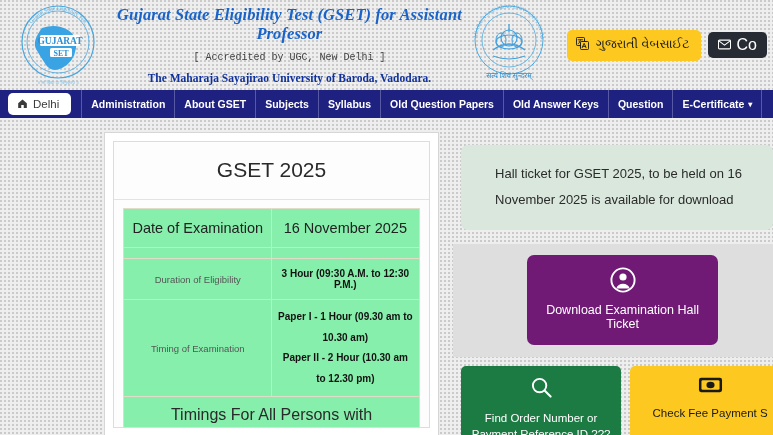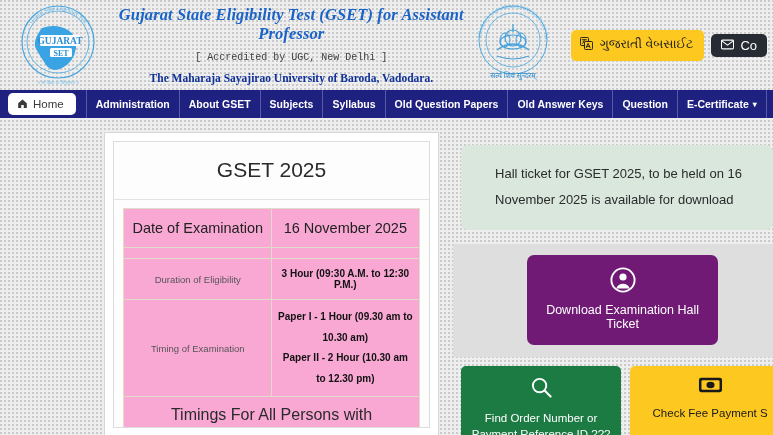--- a/index.html
+++ b/index.html
@@ -73,21 +73,21 @@
     gap: 7px;
     white-space: nowrap;
     cursor: pointer;
   }
   .btn-contact {
     background: #272b33;
     color: #ffffff;
     border: none;
     border-radius: 5px;
     padding: 4px 10px;
-    font-size: 13px;
+    font-size: 16px;
     display: flex;
     align-items: center;
     gap: 6px;
     white-space: nowrap;
     cursor: pointer;
     text-align: right;
   }
 
   
   .navbar {
@@ -153,21 +153,21 @@
     border-bottom: 1px solid #e3e3e3;
   }
   .tbl {
     width: 94%;
     margin: 8px auto 0;
     border-collapse: collapse;
     table-layout: fixed;
   }
   .tbl td {
     border: 1px solid #e0dcc8;
-    background: #f9a8d4;
+    background: #86efac;
     vertical-align: middle;
     text-align: center;
   }
   .r1 td { font-size: 14.5px; color: #222; padding: 11px 6px; }
   .r-gap td { height: 11px; padding: 0; border-top: none; border-bottom: none; }
   .r2 td { padding: 9px 6px; }
   .r2 .lbl { font-size: 9.5px; color: #555; }
   .r2 .val { font-size: 10px; font-weight: bold; color: #111; }
   .r3 td { padding: 7px 6px; }
   .r3 .lbl { font-size: 9.5px; color: #555; }
@@ -320,21 +320,21 @@
   </div>
 </div>
 
 <div class="navbar">
   <div class="nav-home">
     <span>
       <svg width="11" height="11" viewBox="0 0 14 14">
         <path d="M1.5 6.6L7 1.8l5.5 4.8v6.0H8.6V9.0H5.4v3.6H1.5z" fill="#3a3a3a"></path>
       </svg>
     </span>
-    <span>Home</span>
+    <span>Delhi</span>
   </div>
 
   <div class="nav-item">
     <span>Administration</span>
   </div>
   <div class="nav-item">
     <span>About GSET</span>
   </div>
   <div class="nav-item">
     <span>Subjects</span>

